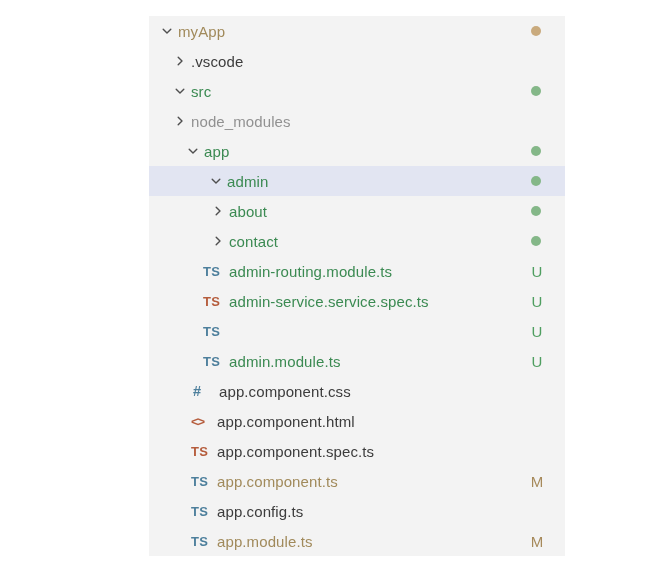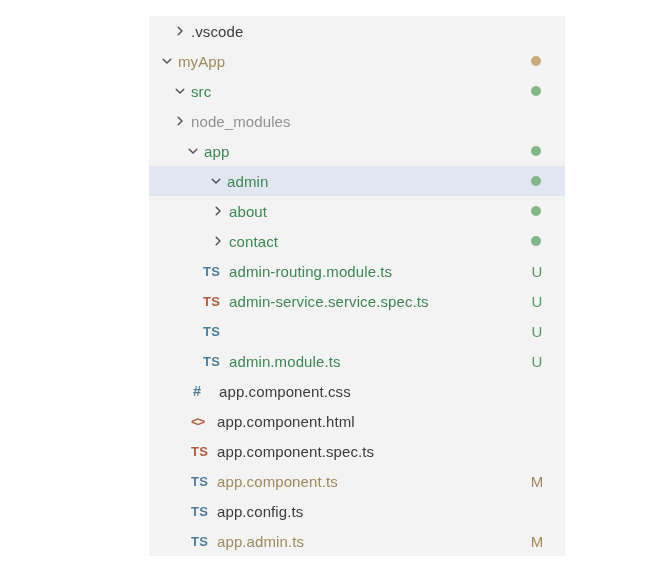--- a/index.html
+++ b/index.html
@@ -77,40 +77,40 @@
     height: 10px;
     border-radius: 50%;
   }
   .dot.green { background: var(--dot-green, #84b788); }
   .dot.tan   { background: var(--dot-tan, #c9aa7d); }
 </style>
 </head>
 <body>
 
 <div class="explorer" id="explorer">
-    <div class="row" style="padding-left: 23px;">
-      <span class="chev">
-        <svg width="16" height="16" viewBox="0 0 16 16">
-          <path d="M6.2 4.2 L10 8 L6.2 11.8" fill="none" stroke="#4f4f4f" stroke-width="1.4" stroke-linecap="round" stroke-linejoin="round"></path>
-        </svg>
-      </span>
-      <span class="lbl c-default">.vscode</span>
-    </div>
     <div class="row" style="padding-left: 10px;">
       <span class="chev">
         <svg width="16" height="16" viewBox="0 0 16 16">
           <path d="M4.2 6.2 L8 10 L11.8 6.2" fill="none" stroke="#4f4f4f" stroke-width="1.4" stroke-linecap="round" stroke-linejoin="round"></path>
         </svg>
       </span>
       <span class="lbl c-modified">myApp</span>
       <span class="dot tan"></span>
     </div>
     <div class="row" style="padding-left: 23px;">
       <span class="chev">
         <svg width="16" height="16" viewBox="0 0 16 16">
+          <path d="M6.2 4.2 L10 8 L6.2 11.8" fill="none" stroke="#4f4f4f" stroke-width="1.4" stroke-linecap="round" stroke-linejoin="round"></path>
+        </svg>
+      </span>
+      <span class="lbl c-default">.vscode</span>
+    </div>
+    <div class="row" style="padding-left: 23px;">
+      <span class="chev">
+        <svg width="16" height="16" viewBox="0 0 16 16">
           <path d="M4.2 6.2 L8 10 L11.8 6.2" fill="none" stroke="#4f4f4f" stroke-width="1.4" stroke-linecap="round" stroke-linejoin="round"></path>
         </svg>
       </span>
       <span class="lbl c-untracked">src</span>
       <span class="dot green"></span>
     </div>
     <div class="row" style="padding-left: 23px;">
       <span class="chev">
         <svg width="16" height="16" viewBox="0 0 16 16">
           <path d="M6.2 4.2 L10 8 L6.2 11.8" fill="none" stroke="#4f4f4f" stroke-width="1.4" stroke-linecap="round" stroke-linejoin="round"></path>
@@ -189,16 +189,16 @@
       <span class="ficon ts blue">TS</span>
       <span class="lbl c-modified">app.component.ts</span>
       <span class="badge tan">M</span>
     </div>
     <div class="row" style="padding-left: 42px;">
       <span class="ficon ts blue">TS</span>
       <span class="lbl c-default">app.config.ts</span>
     </div>
     <div class="row" style="padding-left: 42px;">
       <span class="ficon ts blue">TS</span>
-      <span class="lbl c-modified">app.admin.ts</span>
+      <span class="lbl c-modified">app.module.ts</span>
       <span class="badge tan">M</span>
     </div>
   </div>
 
 </body></html>

